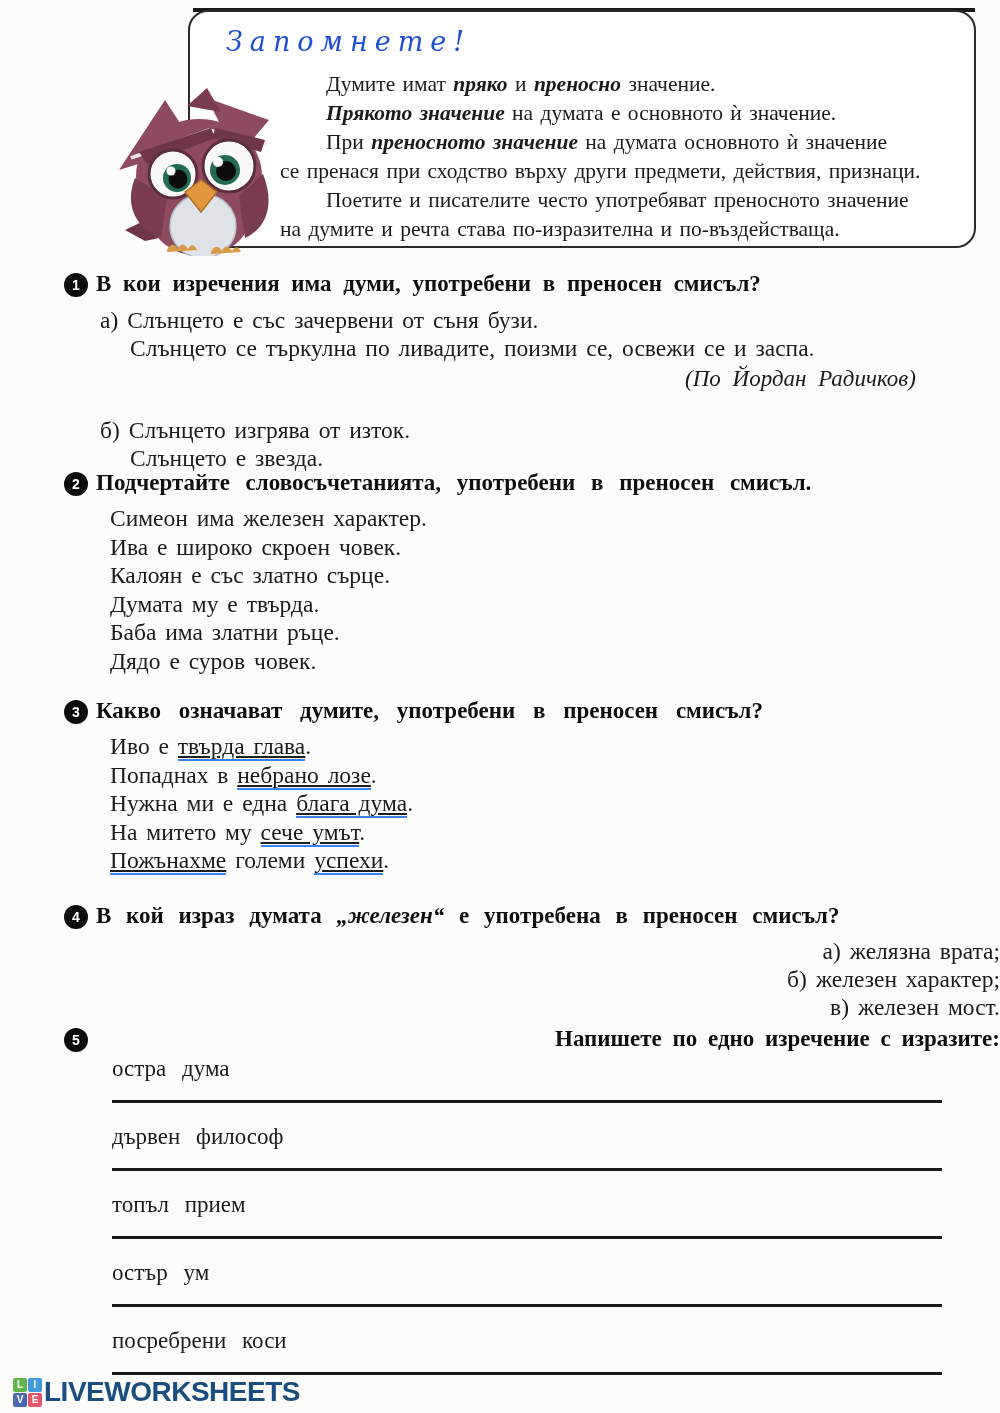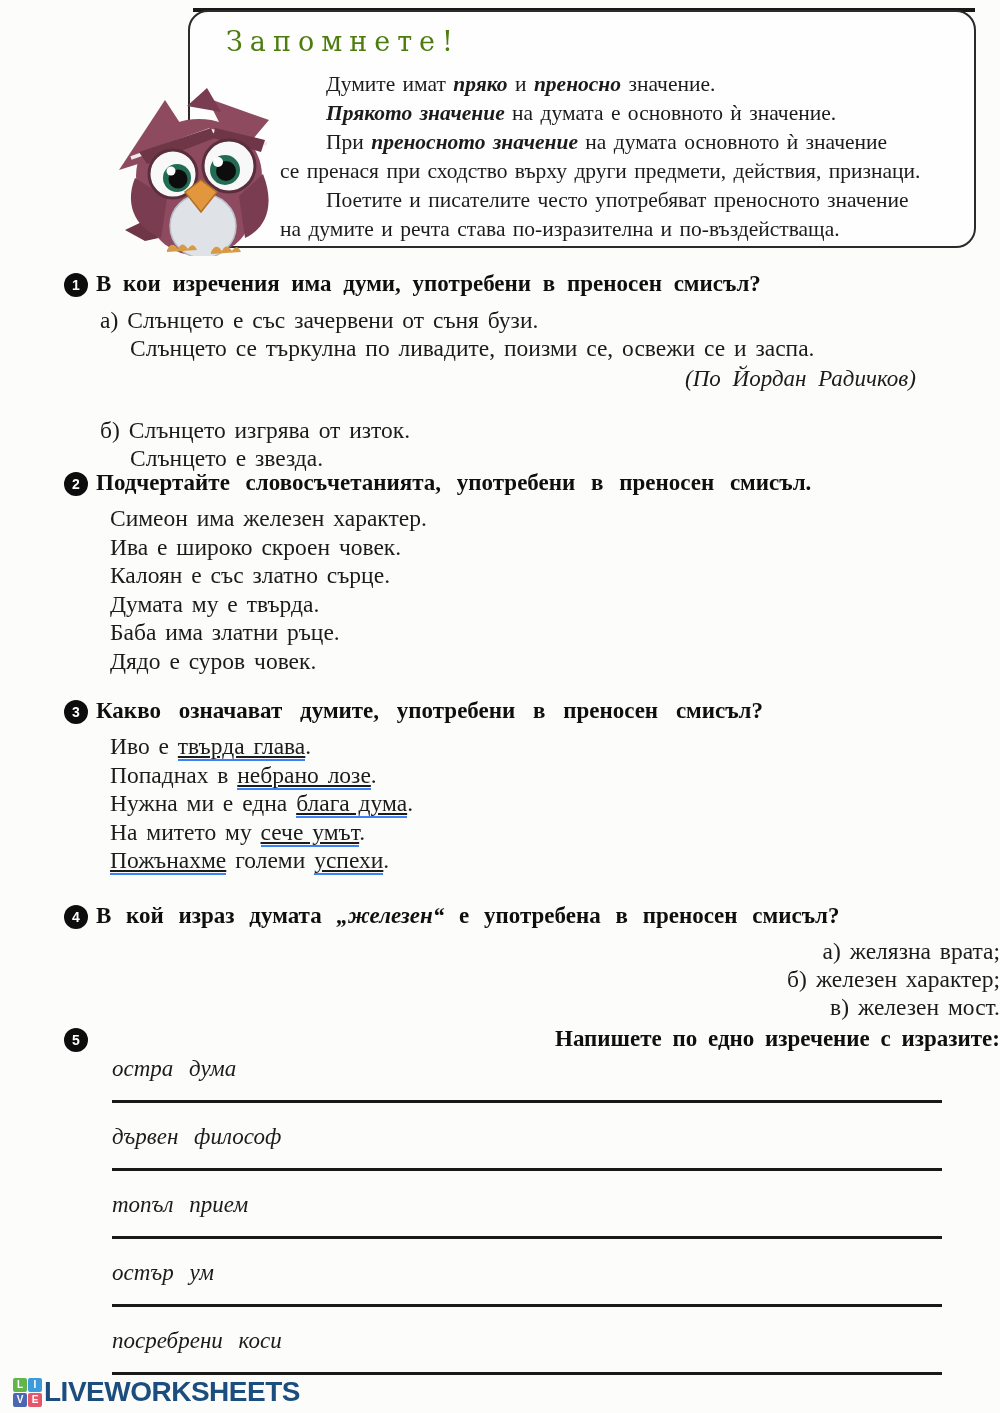--- a/index.html
+++ b/index.html
@@ -11,22 +11,22 @@
   }
 
   
   .topline { position:absolute; left:193px; top:8px; width:782px; height:4px; background:#181818; }
   .remember-box {
     position:absolute; left:188px; top:10px; width:788px; height:238px;
     border:2.5px solid #2b2b2b; border-radius:20px; background:#fefefe; box-sizing:border-box;
   }
   .remember-title {
     position:absolute; left:36px; top:14px;
-    font-family:"DejaVu Serif", serif; 
-    font-size:27px; letter-spacing:7px; color:#4d7c0f;
+    font-family:"DejaVu Serif", serif; font-style:italic;
+    font-size:27px; letter-spacing:7px; color:#1d4ed8;
   }
   .remember-text { position:absolute; left:90px; top:58px; width:678px;
     font-size:21.5px; line-height:29px; word-spacing:2px; }
   .remember-text .bline { white-space:nowrap; }
   .remember-text .ind { text-indent:46px; }
   .bi { font-weight:bold; font-style:italic;font-family:Liberation Serif, serif; }
 
   
   .owl { position:absolute; left:114px; top:78px; width:172px; height:178px; z-index:3; }
 
@@ -53,21 +53,21 @@
     font-style:italic; font-size:23px; word-spacing:6px; line-height:28px; }
 
   .sents { margin:7px 8px 0 110px; line-height:28.6px; }
   .sents p, .opts p { margin:0; }
   .u { border-bottom:2px solid #3b82f6;text-decoration:underline; }
 
   .opts { margin:7px 0 0 112px; line-height:28.2px;text-align:right; }
 
   .wblocks { margin:2px 0 0 112px; }
   .wblock { width:830px; }
-  .phrase { margin:0; font-style:italic; font-size:23px; word-spacing:10px; line-height:28px; }
+  .phrase { margin:0; font-size:23px; word-spacing:10px; line-height:28px; }
   .writeline { height:3px; background:#191919; margin:17px 0 20px 0; border:none; width:100%; }
 
   
   .logo { position:absolute; left:13px; top:1377px; display:flex; align-items:center; gap:2px;
     font-family:"Liberation Sans", sans-serif; cursor:pointer; }
   .logo-grid { display:grid; grid-template-columns:14px 14px; grid-template-rows:14px 14px; gap:1px; }
   .sq { display:flex; align-items:center; justify-content:center; color:#fff;
     font-size:10px; font-weight:bold; border-radius:2px; }
   .logo-text { font-size:28px; font-weight:bold; letter-spacing:-0.5px; line-height:30px; }
 </style>

